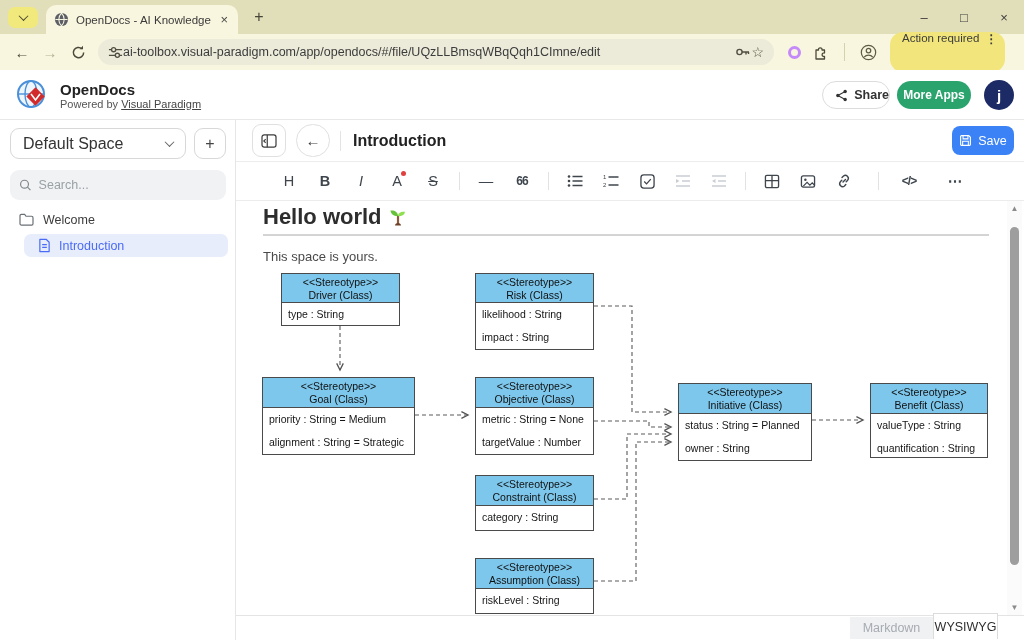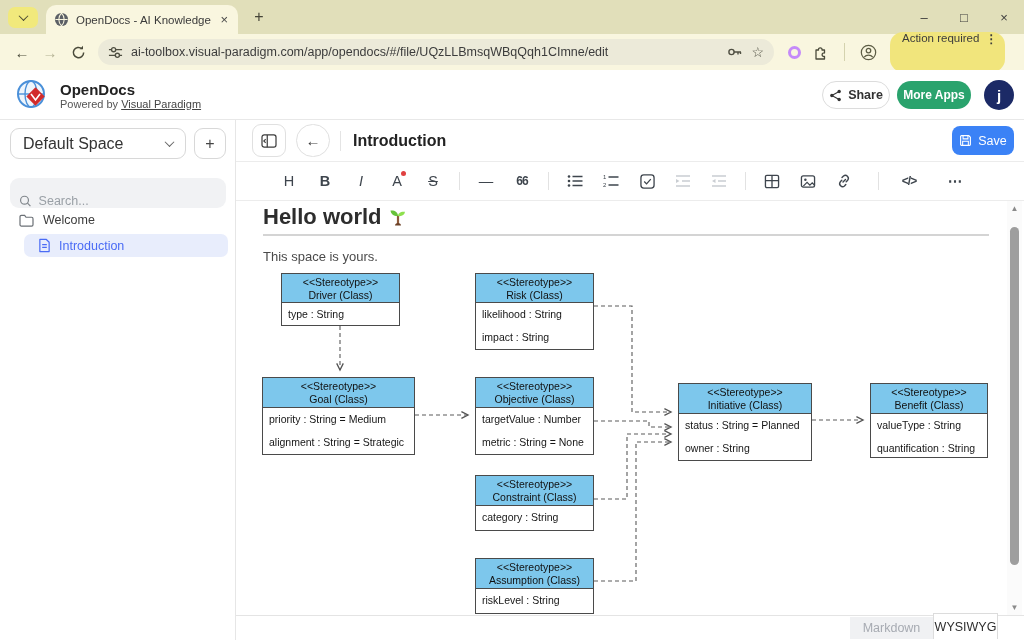--- a/index.html
+++ b/index.html
@@ -11,50 +11,50 @@
   .css-chevron { width:7px; height:7px; border-right:1.6px solid #4a4a33; border-bottom:1.6px solid #4a4a33; transform:rotate(45deg) translate(-1px,-1px); }
   #tab { position:absolute; left:46px; top:5px; width:192px; height:29px; background:#f9f6df; border-radius:10px 10px 0 0; display:flex; align-items:center; padding:0 8px; gap:7px; }
   #tab .title { font-size:11.5px; color:#3a3a3a; white-space:nowrap; overflow:hidden; flex:1; }
   #tab .close { font-size:13px; color:#4a4a4a; cursor:pointer; padding:0 2px; }
   #newtab { position:absolute; left:248px; top:8px; font-size:16px; color:#454538; cursor:pointer; width:22px; text-align:center; }
   .winctl { position:absolute; top:0; height:34px; width:40px; display:flex; align-items:center; justify-content:center; font-size:13px; color:#3c3c3c; cursor:pointer; }
 
   #btoolbar { position:absolute; left:0; top:34px; width:1024px; height:36px; background:#f9f6df; display:flex; align-items:center; }
   .nav-ic { width:28px; height:28px; display:flex; align-items:center; justify-content:center; font-size:15px; color:#4a4a3a; cursor:pointer; }
   .nav-ic.disabled { color:#b4b294; }
-  #urlpill { position:relative; margin-left:6px; width:676px; height:26px; background:#ecead9; border-radius:13px; display:flex; align-items:center; padding:0 10px; gap:8px; }
+  #urlpill { position:relative; margin-left:6px; width:676px; height:26px; background:#ecead9; border-radius:13px; display:flex; align-items:center; padding:0 10px; gap:0; }
   #urlpill .url { font-size:12.5px; color:#3c3c3c; flex:1; white-space:nowrap; overflow:hidden; }
   .pill-ic { color:#4f4f42; display:flex; align-items:center; cursor:pointer; }
   #ext-ring { width:13px; height:13px; border:3.5px solid #c58af9; border-radius:50%; margin-left:14px; cursor:pointer; }
   .vdiv { width:1px; height:18px; background:#d4d2ae; margin:0 9px; }
   #action-pill { height:40px; background:#f1e57c; border-radius:13px; display:flex; align-items:flex-start; padding:0 8px 0 12px; gap:6px; margin-left:8px; cursor:pointer; }
   #action-pill .txt { font-size:11.5px; color:#3c3c3c; }
   #action-pill .kebab { font-size:12px; color:#3c3c3c; font-weight:bold; }
 
   
   #appheader { position:absolute; left:0; top:70px; width:1024px; height:50px; background:#fff; border-bottom:1px solid #e8e8e8; }
   #brand { position:absolute; left:14px; top:7px; display:flex; gap:10px; align-items:center; }
   #brand .nm { font-size:15px; font-weight:bold; color:#222; line-height:17px; }
   #brand .pw { font-size:11px; color:#555; }
   #brand .pw a { color:#444; text-decoration:underline; cursor:pointer;text-align:center; }
-  #share-btn { position:absolute; left:822px; top:11px; width:68px; height:28px; border:1px solid #dcdcdc; border-radius:15px; background:#fff; display:flex; align-items:center; justify-content:center; gap:6px; font-size:12.5px; font-weight:bold; color:#333; cursor:pointer; }
+  #share-btn { position:absolute; left:822px; top:11px; width:68px; height:28px; border:1px solid #dcdcdc; border-radius:15px; background:#fff; display:flex; align-items:center; justify-content:flex-end; gap:6px; font-size:12.5px; font-weight:bold; color:#333; cursor:pointer; }
   #moreapps-btn { position:absolute; left:897px; top:11px; width:74px; height:28px; border:none; border-radius:15px; background:#2aa36d; color:#fff; font-size:12px; font-weight:bold; cursor:pointer; font-family:"Liberation Sans",sans-serif; }
   #avatar { position:absolute; left:984px; top:10px; width:30px; height:30px; border-radius:50%; background:#1c2a66; color:#fff; font-size:15px; font-weight:bold; display:flex; align-items:center; justify-content:center; cursor:pointer; }
 
   
   #sidebar { position:absolute; left:0; top:120px; width:236px; height:520px; background:#fff; border-right:1px solid #e6e6e6; }
   #space-row { position:absolute; left:10px; top:8px; width:216px; display:flex; gap:8px; }
   #space-select { flex:1; height:31px; border:1px solid #d8d8d8; border-radius:9px; display:flex; align-items:center; padding:0 12px; font-size:16px; color:#333; cursor:pointer; background:#fff; }
   #space-select .lbl { flex:1; }
   #add-space { width:32px; height:31px; border:1px solid #d8d8d8; border-radius:9px; background:#fff; font-size:16px; color:#444; cursor:pointer; }
-  #search-box { position:absolute; left:10px; top:50px; width:216px; height:30px; background:#f1f2f4; border-radius:9px; display:flex; align-items:flex-end; padding:0 9px; gap:7px;margin-top:8px; }
+  #search-box { position:absolute; left:10px; top:50px; width:216px; height:30px; background:#f1f2f4; border-radius:9px; display:flex; align-items:center; padding:0 9px; gap:7px; }
   #search-box input { border:none; background:transparent; outline:none; font-size:12.5px; color:#333; width:100%; font-family:"Liberation Sans",sans-serif; }
   #search-box input::placeholder { color:#9aa0a6; }
   #tree { position:absolute; left:0; top:88px; width:236px; }
-  .tree-folder { display:flex; align-items:flex-end; gap:9px; padding:5px 0 5px 19px; font-size:12.5px; color:#3c3c3c; cursor:pointer; }
+  .tree-folder { display:flex; align-items:flex-start; gap:9px; padding:5px 0 5px 19px; font-size:12.5px; color:#3c3c3c; cursor:pointer; }
   .tree-item.active { margin:2px 8px 0 24px; background:#e8edfc; border-radius:7px; display:flex; align-items:center; gap:8px; padding:4px 0 4px 14px; font-size:12.5px; color:#4a6bf5; cursor:pointer; }
 
   
   #main { position:absolute; left:236px; top:120px; width:788px; height:520px; background:#fff; }
   #dochead { position:absolute; left:0; top:0; width:788px; height:42px; border-bottom:1px solid #ececec; display:flex; align-items:center; }
   .sq-btn { width:34px; height:33px; border:1px solid #e0e0e0; border-radius:9px; background:#fff; display:flex; align-items:center; justify-content:center; cursor:pointer; color:#3c3c3c; font-size:15px; }
   #dochead .hdiv { width:1px; height:20px; background:#e4e4e4; margin:0 12px 0 10px; }
   #doc-title { font-size:16px; font-weight:bold; color:#222; }
   #save-btn { position:absolute; right:10px; top:6px; width:62px; height:29px; background:#3b82f6; border:none; border-radius:8px; color:#fff; font-size:12.5px; display:flex; align-items:center; justify-content:center; gap:6px; cursor:pointer; font-family:"Liberation Sans",sans-serif; }
 
@@ -362,22 +362,22 @@
           </div>
         <div class="cls-attr">priority : String = Medium</div>
         <div class="cls-attr">alignment : String = Strategic</div>
       </div>
 
       <div class="cls" style="left:238px; top:176px; width:119px; height:78px;">
         <div class="cls-h" style="height:30px;">
             <div>&lt;&lt;Stereotype&gt;&gt;</div>
             <div>Objective (Class)</div>
           </div>
+        <div class="cls-attr">metric : String = None</div>
         <div class="cls-attr">targetValue : Number</div>
-        <div class="cls-attr">metric : String = None</div>
       </div>
 
       <div class="cls" style="left:441px; top:182px; width:134px; height:78px;">
         <div class="cls-h" style="height:30px;">
             <div>&lt;&lt;Stereotype&gt;&gt;</div>
             <div>Initiative (Class)</div>
           </div>
         <div class="cls-attr">status : String = Planned</div>
         <div class="cls-attr">owner : String</div>
       </div>

